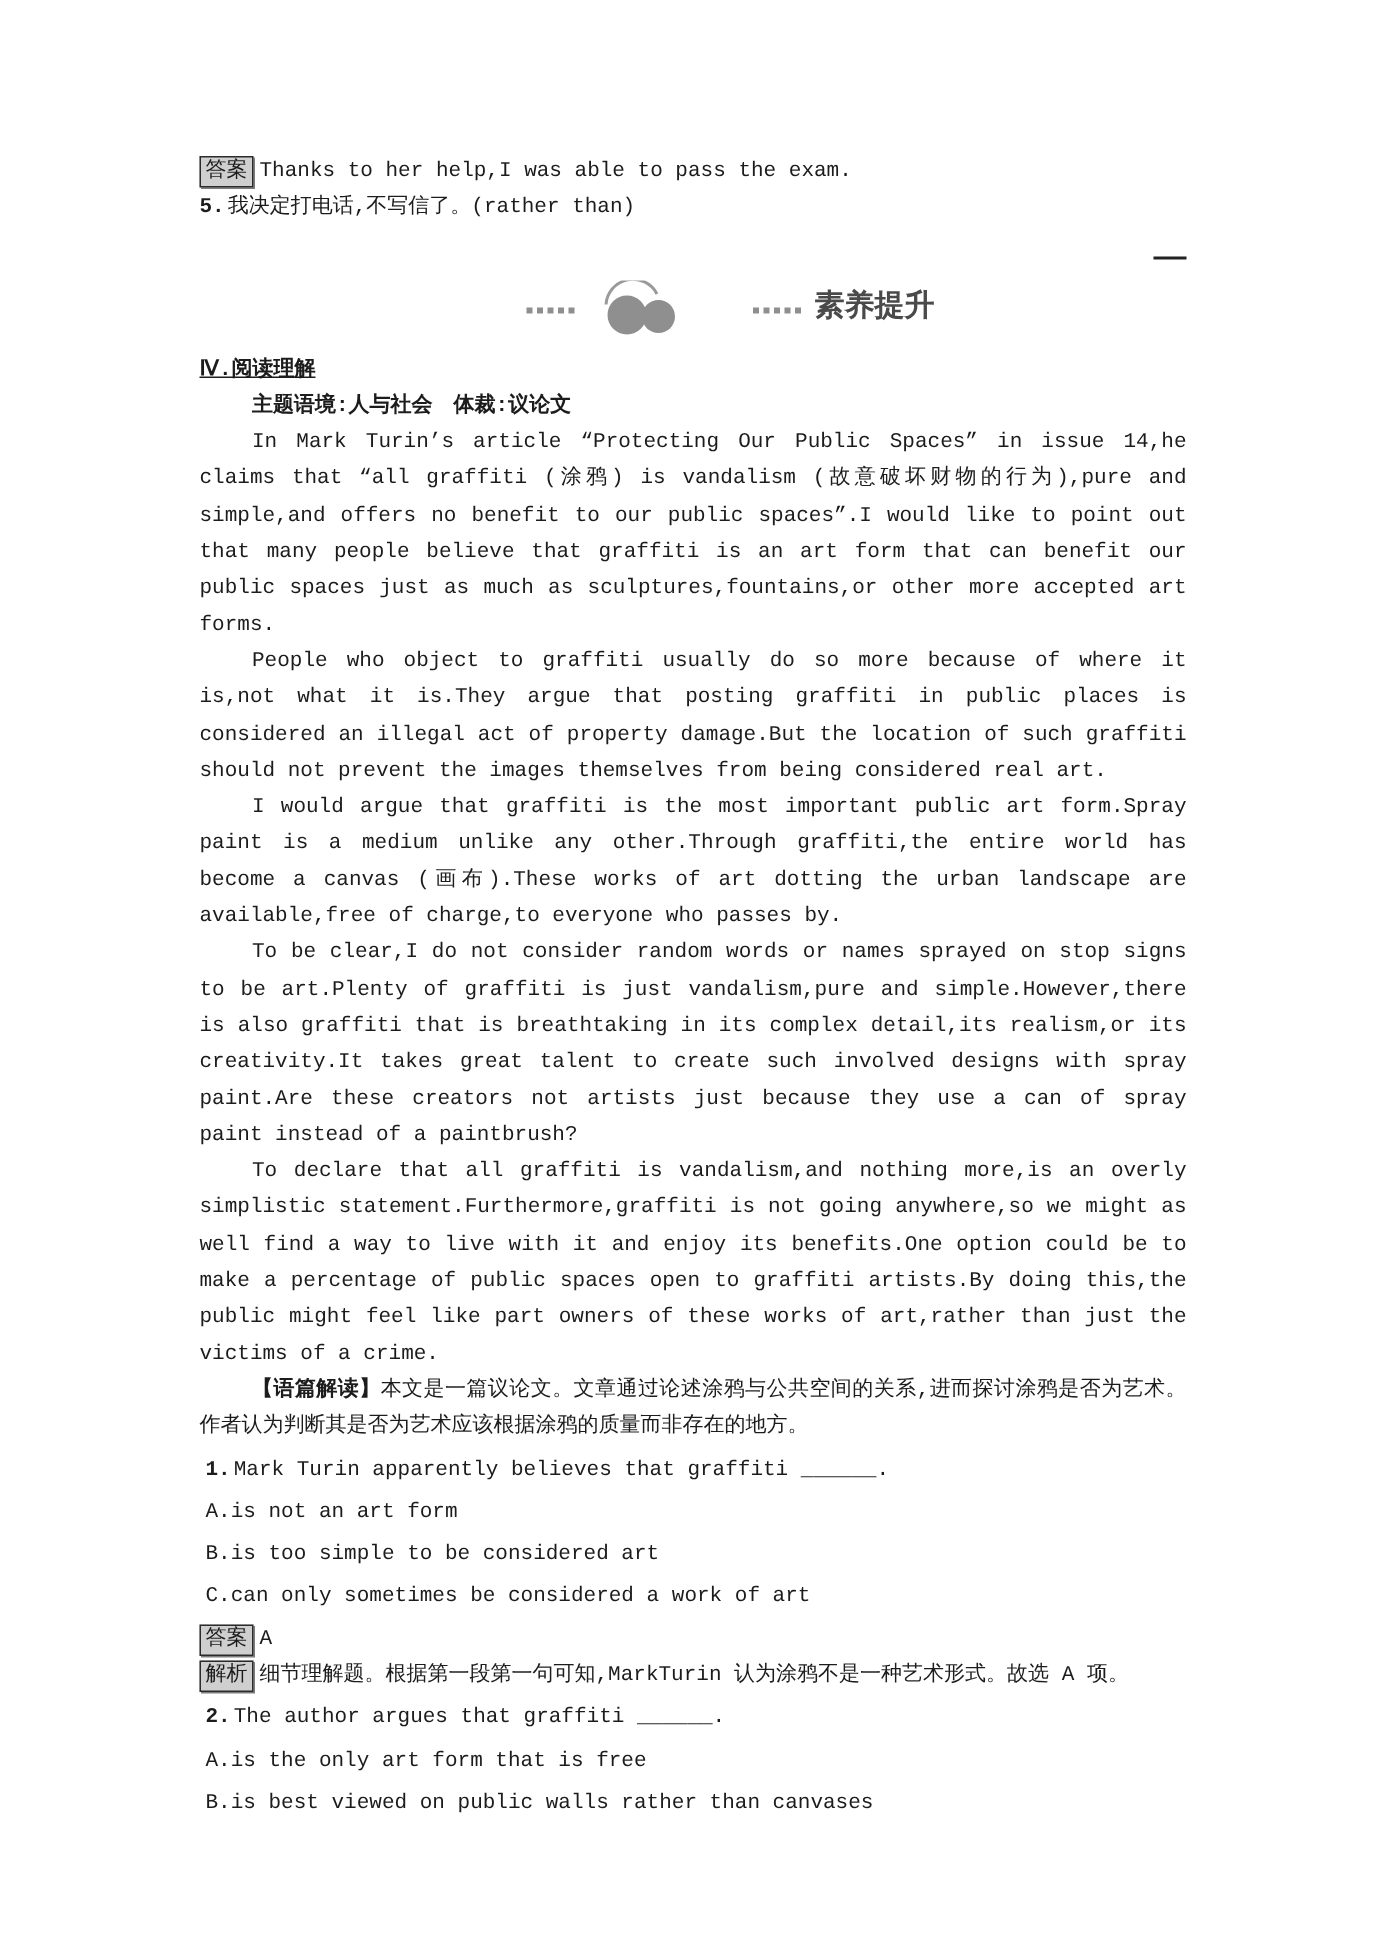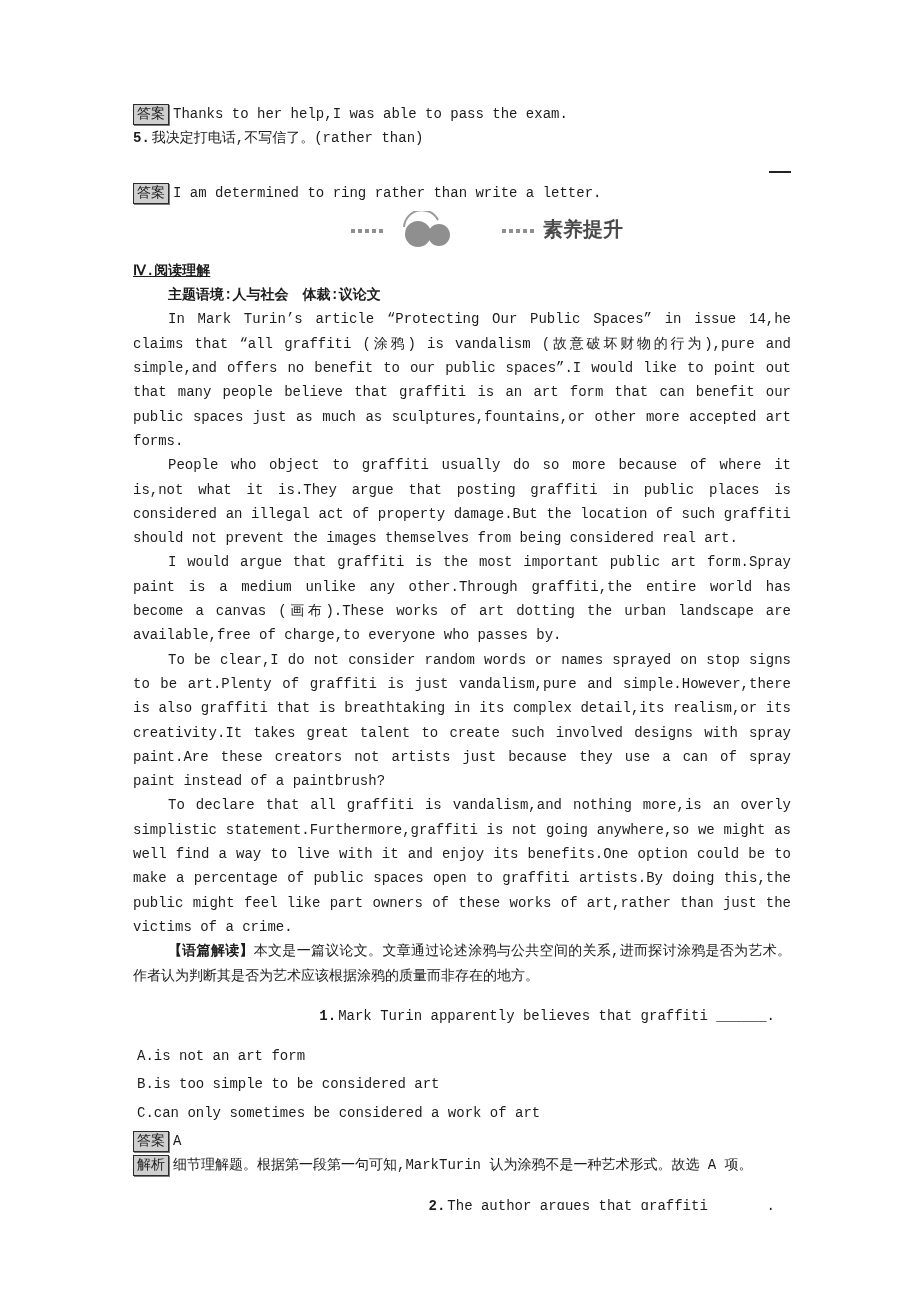--- a/index.html
+++ b/index.html
@@ -26,21 +26,21 @@
   }
   .dots{display:flex;align-items:center;margin:0 6px;}
   .dots i{display:inline-block;width:4px;height:4px;background:#8f8f8f;margin-right:3px;}
   .divider-label{color:#4a4a4a;font-size:20px;font-weight:bold;}
   .divider-gap{width:38px;}
   .sec-title{font-weight:bold;margin:6px 0 0 0;text-decoration:underline;}
   .meta{font-weight:bold;margin:0;text-indent:35px;}
   .para{margin:0;text-indent:35px;text-align:justify;}
   .ana-para{margin:0;text-indent:35px;text-align:justify;}
   .ana-title{font-weight:bold;}
-  .qline{margin:16px;text-align:right;}
+  .qline{margin:4px;}
   .qnum{font-weight:bold;margin-right:2px;}
   .num5{font-weight:bold;margin-right:2px;}
   .opt{margin:4px;}
   .ansrow{margin:0;}
 </style>
 </head>
 <body>
 
 <div class="page">
   <div class="content">
@@ -50,23 +50,20 @@
     </p>
 
     <p class="line">
       <span class="num5">5.</span><span>我决定打电话,不写信了。(rather than)</span>
     </p>
 
     <div class="blank-row">
       <span class="dash"></span>
     </div>
 
-    <p class="line">
-      <span class="tagbox">答案</span><span>I am determined to ring rather than write a letter.</span>
-    </p>
 
     <div class="divider">
       <span class="dots">
           <i></i>
           <i></i>
           <i></i>
           <i></i>
           <i></i>
         </span>
       <svg width="66" height="40" viewBox="0 0 66 40">
@@ -102,17 +99,18 @@
 
     <div>
         <p class="qline"><span class="qnum">1.</span><span>Mark Turin apparently believes that graffiti ______.</span></p>
         <p class="opt">A.is not an art form</p>
         <p class="opt">B.is too simple to be considered art</p>
         <p class="opt">C.can only sometimes be considered a work of art</p>
         <p class="ansrow"><span class="tagbox">答案</span><span>A</span></p>
         <p class="ansrow"><span class="tagbox">解析</span><span>细节理解题。根据第一段第一句可知,MarkTurin 认为涂鸦不是一种艺术形式。故选 A 项。</span></p>
         <p class="qline"><span class="qnum">2.</span><span>The author argues that graffiti ______.</span></p>
         <p class="opt">A.is the only art form that is free</p>
+        <p class="opt">B.is best viewed on public walls rather than canvases</p>
         <p class="opt">C.provides more public benefits spray sculptures do</p>
       </div>
 
   </div>
 </div>
 
 </body></html>

